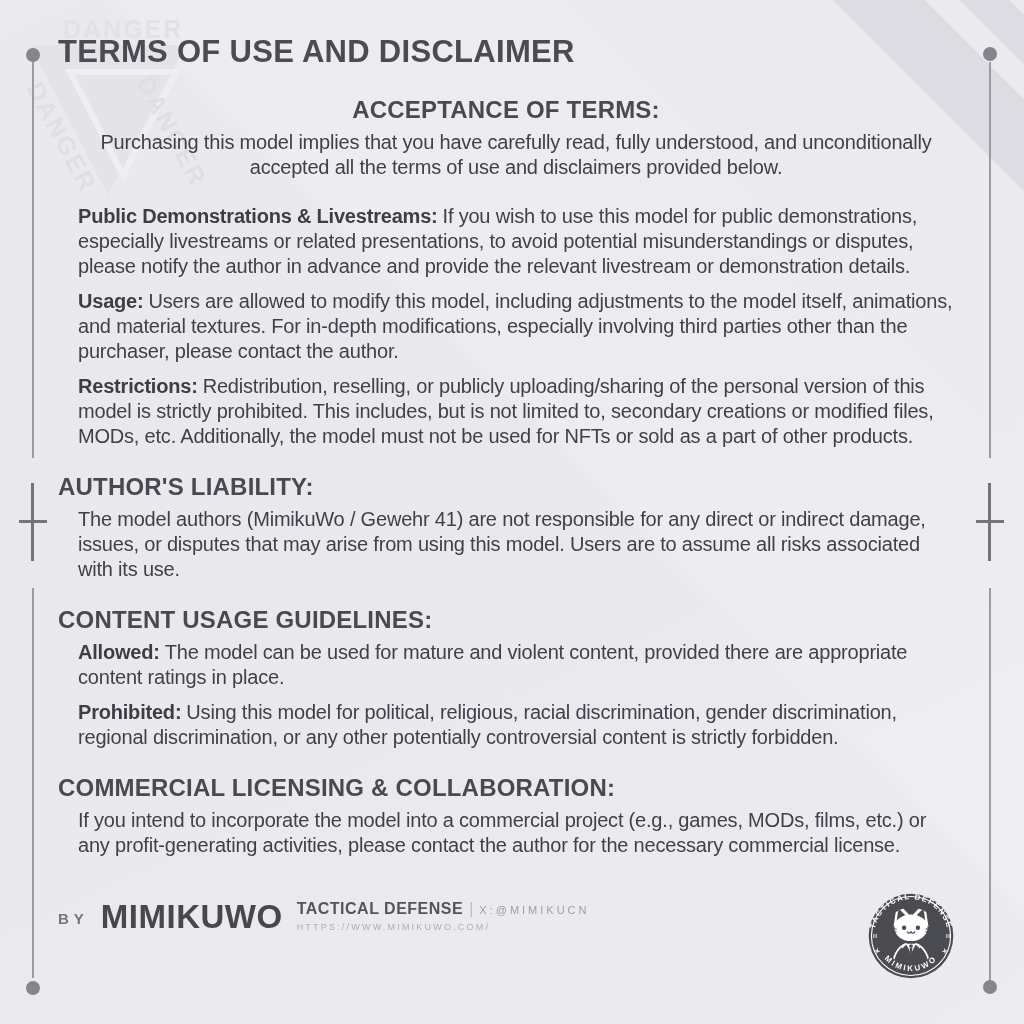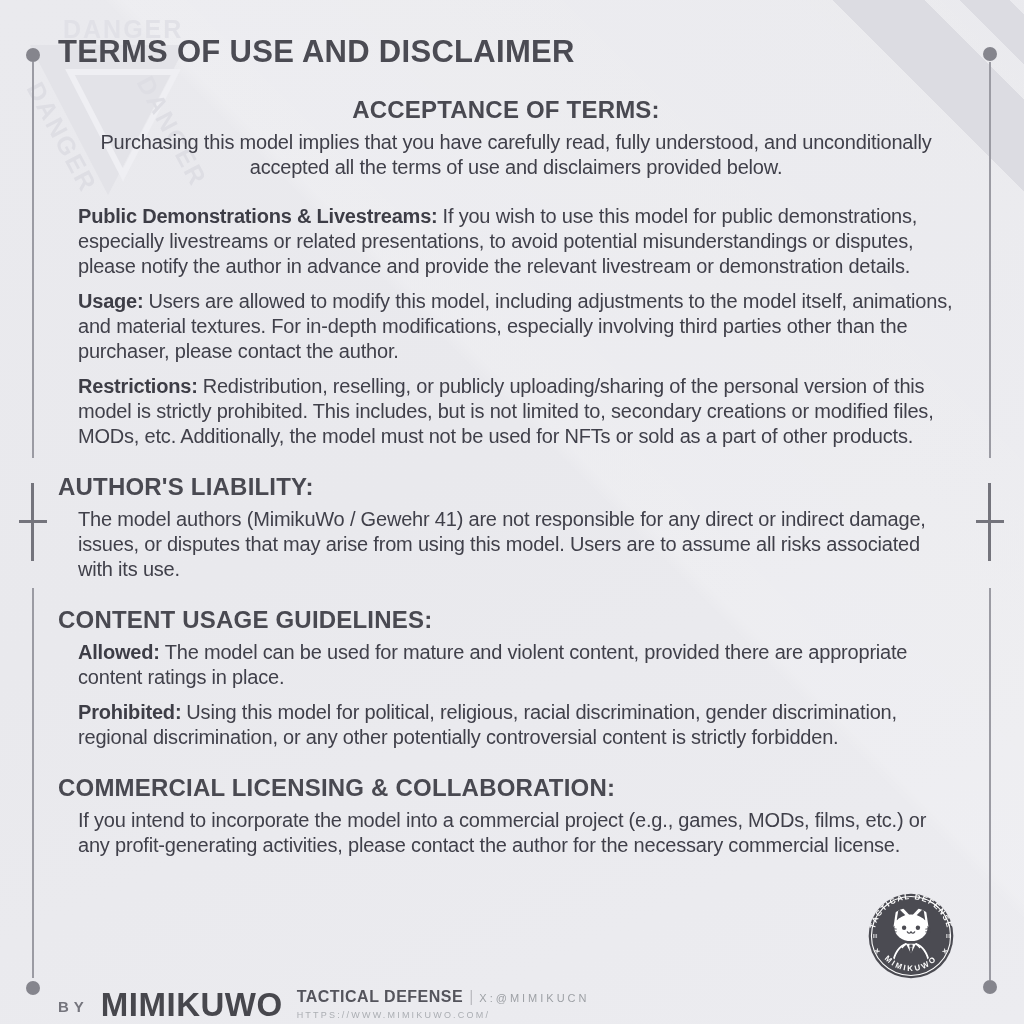--- a/index.html
+++ b/index.html
@@ -62,21 +62,21 @@
   }
   .section p {
     margin-top:6px; padding-left:20px;
     font-size:20px; line-height:25px; color:#40404a; letter-spacing:-0.2px;
   }
   .section p + p { margin-top:10px; }
   .plabel { font-weight:bold; color:#3d3d46; margin-right:5px; }
   .plabel:empty { display:none; margin:0; }
 
   
-  .footer { position:absolute; left:58px; top:988px; display:flex; align-items:flex-end; z-index:2; }
+  .footer { position:absolute; left:58px; top:900px; display:flex; align-items:flex-end; z-index:2; }
   .footer .by {
     font-size:15px; font-weight:bold; letter-spacing:5px; color:#75757d;
     margin-right:12px; padding-bottom:7px;
   }
   .footer .brand {
     font-size:33px; font-weight:900; letter-spacing:.5px; color:#47474d; line-height:34px;
   }
   .tagline { margin-left:14px; padding-bottom:2px; }
   .tagline .row1 { font-size:16px; line-height:17px; white-space:nowrap; }
   .tagline .t-defense { font-weight:bold; color:#54545c; letter-spacing:.5px; }

